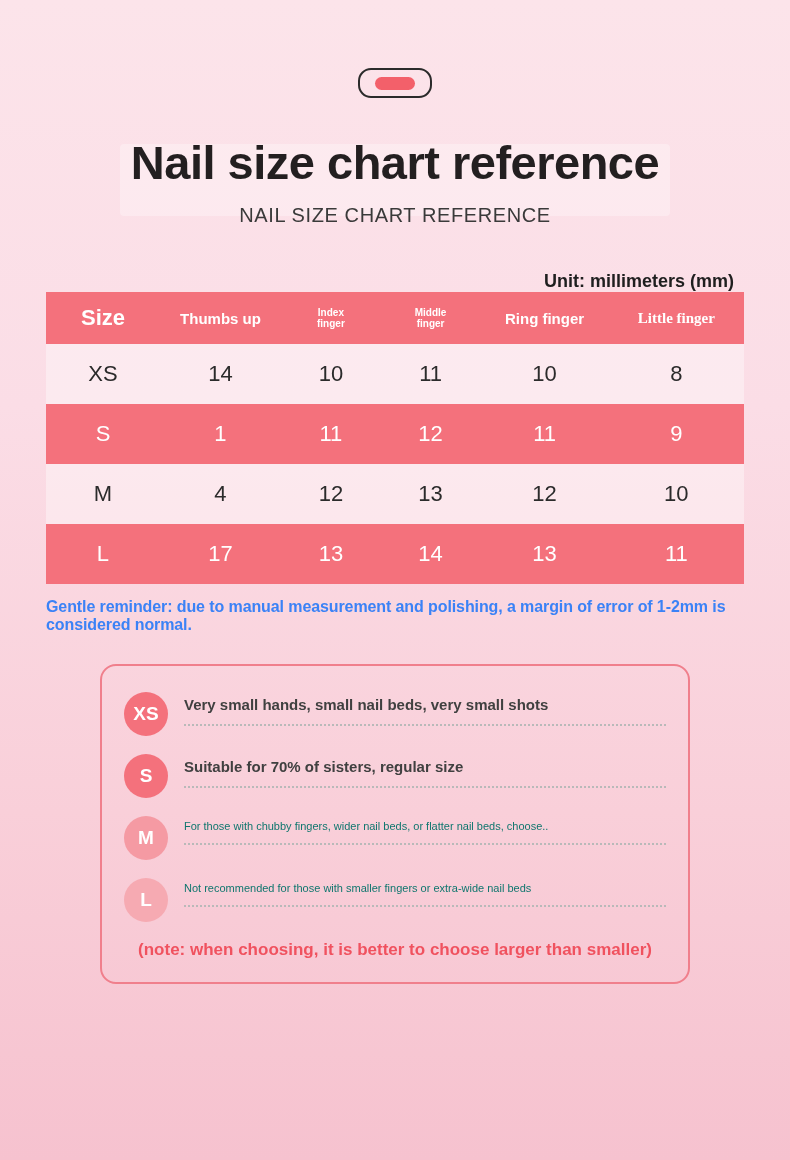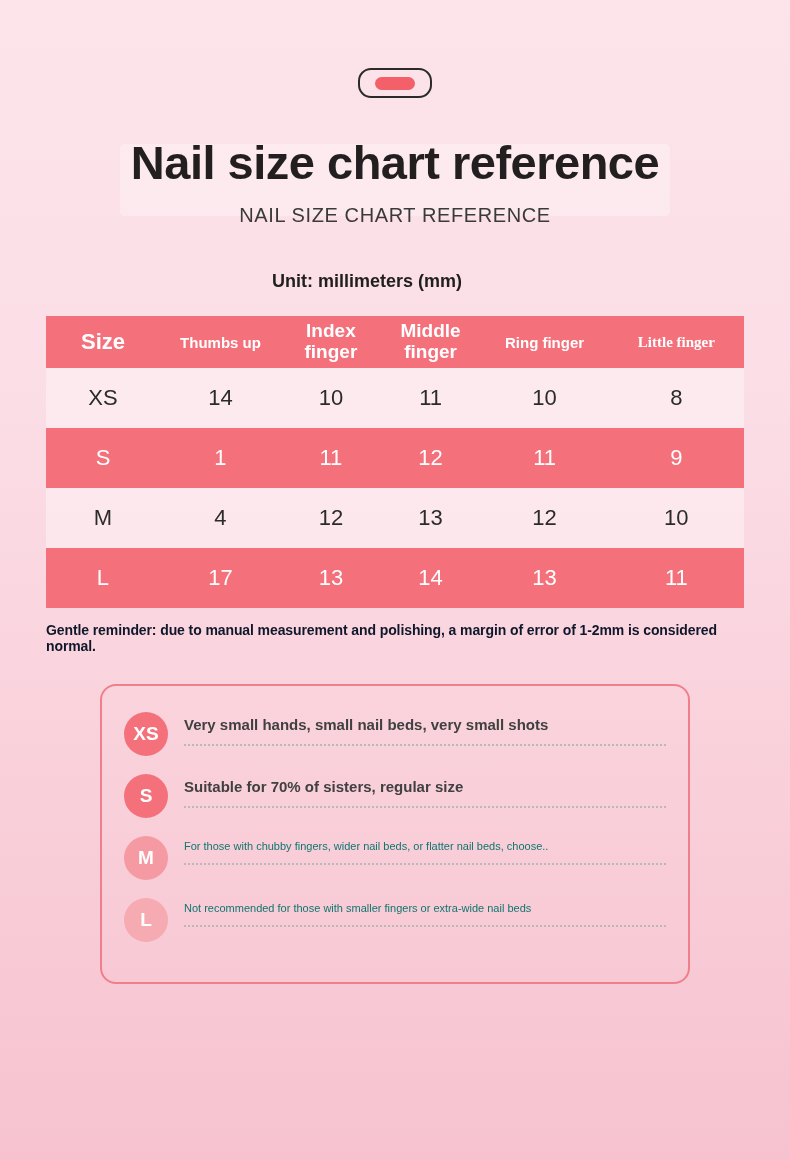--- a/index.html
+++ b/index.html
@@ -73,29 +73,29 @@
     margin-top: 14px;
     font-size: 20px;
     color: #3a3a3a;
     letter-spacing: 0.6px;
   }
 
   
   .unit-row {
     margin-top: 44px;
     padding-right: 56px;
-    text-align: center;
+    text-align: right;
     font-size: 18px;
     font-weight: bold;
     color: #1f1f1f;
   }
 
   
   .table-wrap {
-    margin: 24px 46px 0 46px;
+    margin: 0 46px 0 46px;
   }
   table.size-table {
     width: 100%;
     border-collapse: collapse;
     table-layout: fixed;
   }
   table.size-table th,
   table.size-table td {
     text-align: center;
     vertical-align: middle;
@@ -107,21 +107,21 @@
     color: #ffffff;
     font-size: 15px;
     font-weight: bold;
     height: 52px;
     padding: 0;
   }
   thead th.size-col {
     font-size: 22px;
   }
   thead th.small-lbl {
-    font-size: 19px;
+    font-size: 10px;
     line-height: 1.1;
   }
   tbody td {
     height: 60px;
     font-size: 22px;
     color: #2b2b2b;
     padding: 0;
   }
   tbody tr.odd-row {
     background: rgba(255, 255, 255, 0.38);
@@ -135,23 +135,23 @@
   .col-size { width: 16%; }
   .col-thumb { width: 17%; }
   .col-index { width: 14%; }
   .col-middle { width: 14%; }
   .col-ring { width: 18%; }
   .col-little { width: 19%; font-family: Liberation Serif, serif; }
 
   
   .reminder {
     margin: 14px 46px 0 46px;
-    font-size: 14px;
-    font-weight: bold;
-    color: #0f172a;
+    font-size: 16px;
+    font-weight: bold;
+    color: #3b82f6;
     letter-spacing: -0.1px;
   }
 
   
   .notes-box {
     margin: 30px 100px 0 100px;
     border: 2px solid #f07f8c;
     border-radius: 16px;
     padding: 26px 22px 22px 22px;
     box-sizing: border-box;
@@ -311,15 +311,16 @@
     </div>
 
     <div class="note-row">
       <div class="note-badge badge-l">L</div>
       <div class="note-body">
         <div class="note-text muted">Not recommended for those with smaller fingers or extra-wide nail beds</div>
         <div class="note-dots"></div>
       </div>
     </div>
 
+    <div class="note-final">(note: when choosing, it is better to choose larger than smaller)</div>
   </div>
 
 </div>
 
 </body></html>

